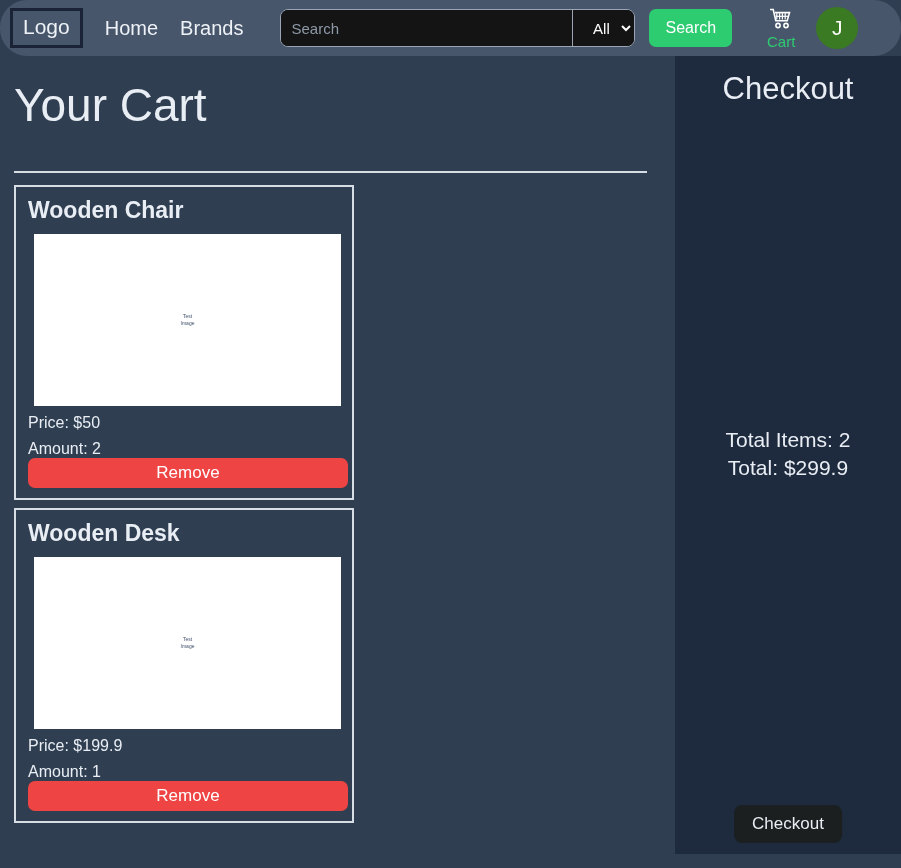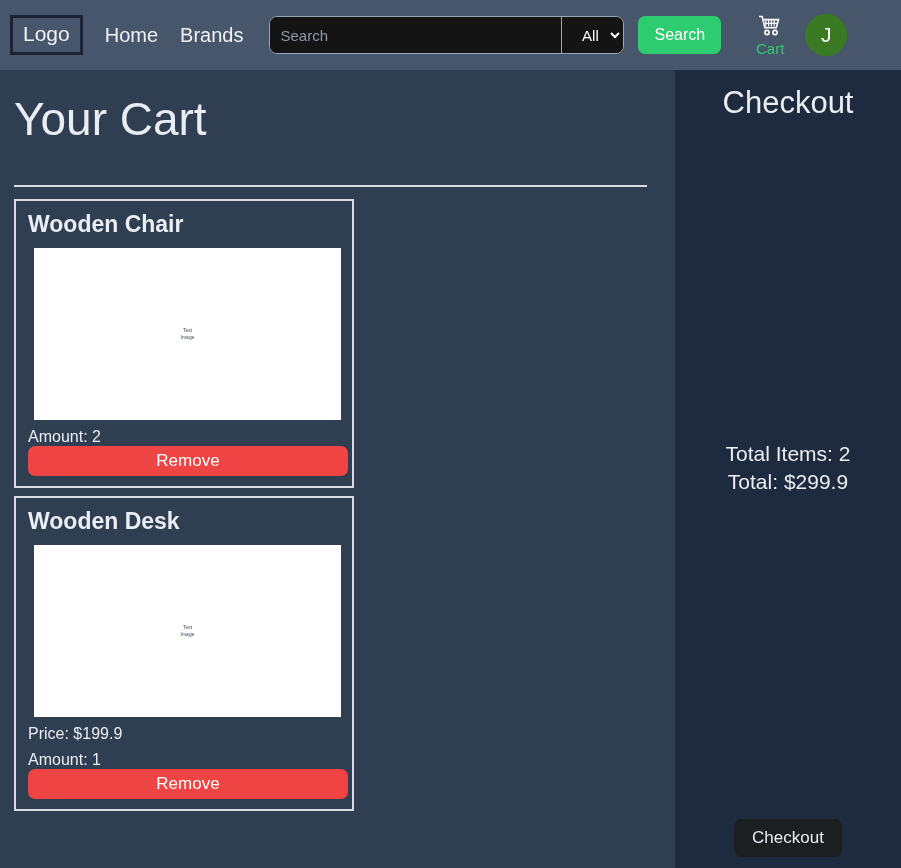--- a/index.html
+++ b/index.html
@@ -6,43 +6,44 @@
   html, body {
     margin: 0; padding: 0;
     width: 901px; height: 868px;
     overflow: hidden;
     font-family: "Liberation Sans", sans-serif;
     background: #2f3e50;
   }
 
   
   .navbar {
-    height: 70px;
+    height: 56px;
     background: #47566b;
     display: flex;
     align-items: center;
     padding: 0 0 0 10px;
     gap: 0;
+    border-radius: 27px;
   }
   .logo-box {
     border: 3px solid #1b2436;
     color: #eef2f7;
     font-size: 21px;
     padding: 4px 10px 6px;
     line-height: 1.1;
     margin-right: 22px;
   }
   .nav-link {
     color: #eef2f7;
     font-size: 20px;
     margin-right: 22px;
     text-decoration: none;
     white-space: nowrap;
   }
-  .nav-link.brands { margin-right: 26px; }
+  .nav-link.brands { margin-right: 37px; }
 
   .search-group {
     display: flex;
     align-items: stretch;
     height: 38px;
     width: 355px;
     background: #141414;
     border: 1px solid #9aa6b5;
     border-radius: 8px;
     overflow: hidden;
@@ -264,20 +265,21 @@
 
   <div class="cart-pane">
     <h1 class="page-title">Your Cart</h1>
     <hr class="divider">
 
     <div class="cart-card">
       <div class="card-title">Wooden Chair</div>
       <div class="img-placeholder">
         <span class="img-alt">Test Image</span>
       </div>
+      <div class="meta-line">Price: $50</div>
       <div class="meta-line">Amount: 2</div>
       <button class="remove-btn">Remove</button>
     </div>
 
     <div class="cart-card">
       <div class="card-title">Wooden Desk</div>
       <div class="img-placeholder">
         <span class="img-alt">Test Image</span>
       </div>
       <div class="meta-line">Price: $199.9</div>

